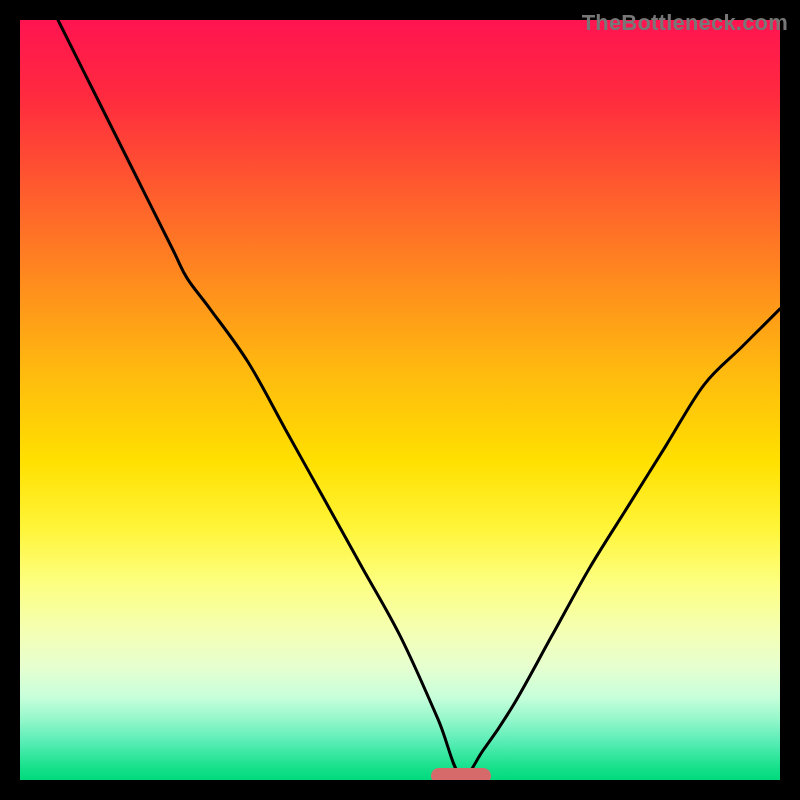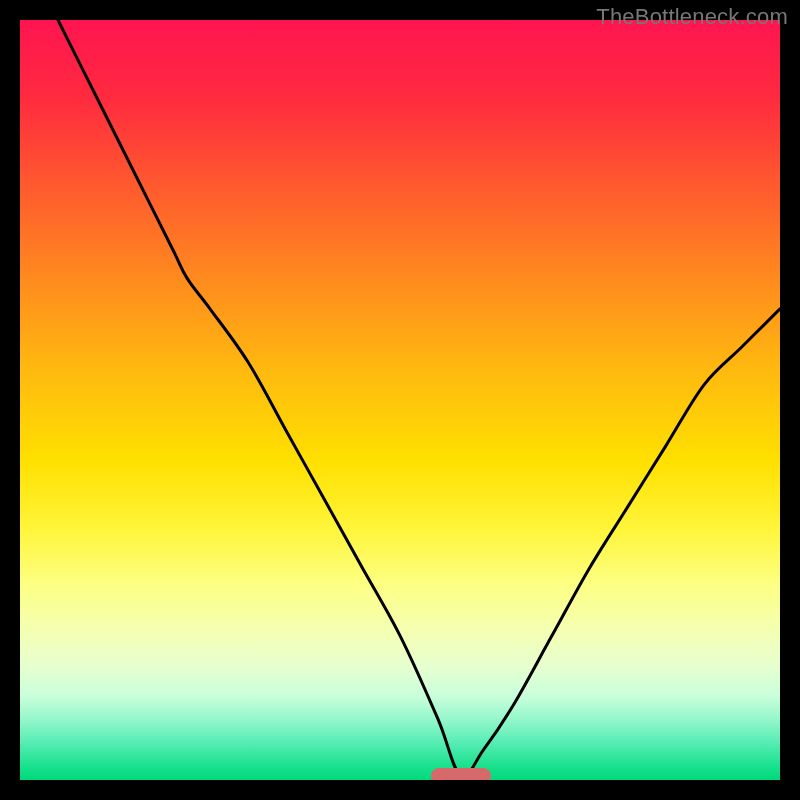--- a/index.html
+++ b/index.html
@@ -12,25 +12,25 @@
     font-family: Arial, Helvetica, sans-serif;
   }
   .frame {
     position: relative;
     width: 800px;
     height: 800px;
     background: #000;
   }
   .watermark {
     position: absolute;
-    top: 4px;
+    top: 10px;
     right: 12px;
     color: #777;
     font-size: 22px;
-    font-weight: 400;
+    font-weight: 700;
     letter-spacing: 0.2px;
     z-index: 30;
   }
   .plot-area {
     position: absolute;
     left: 20px;
     top: 20px;
     width: 760px;
     height: 760px;
     overflow: hidden;

